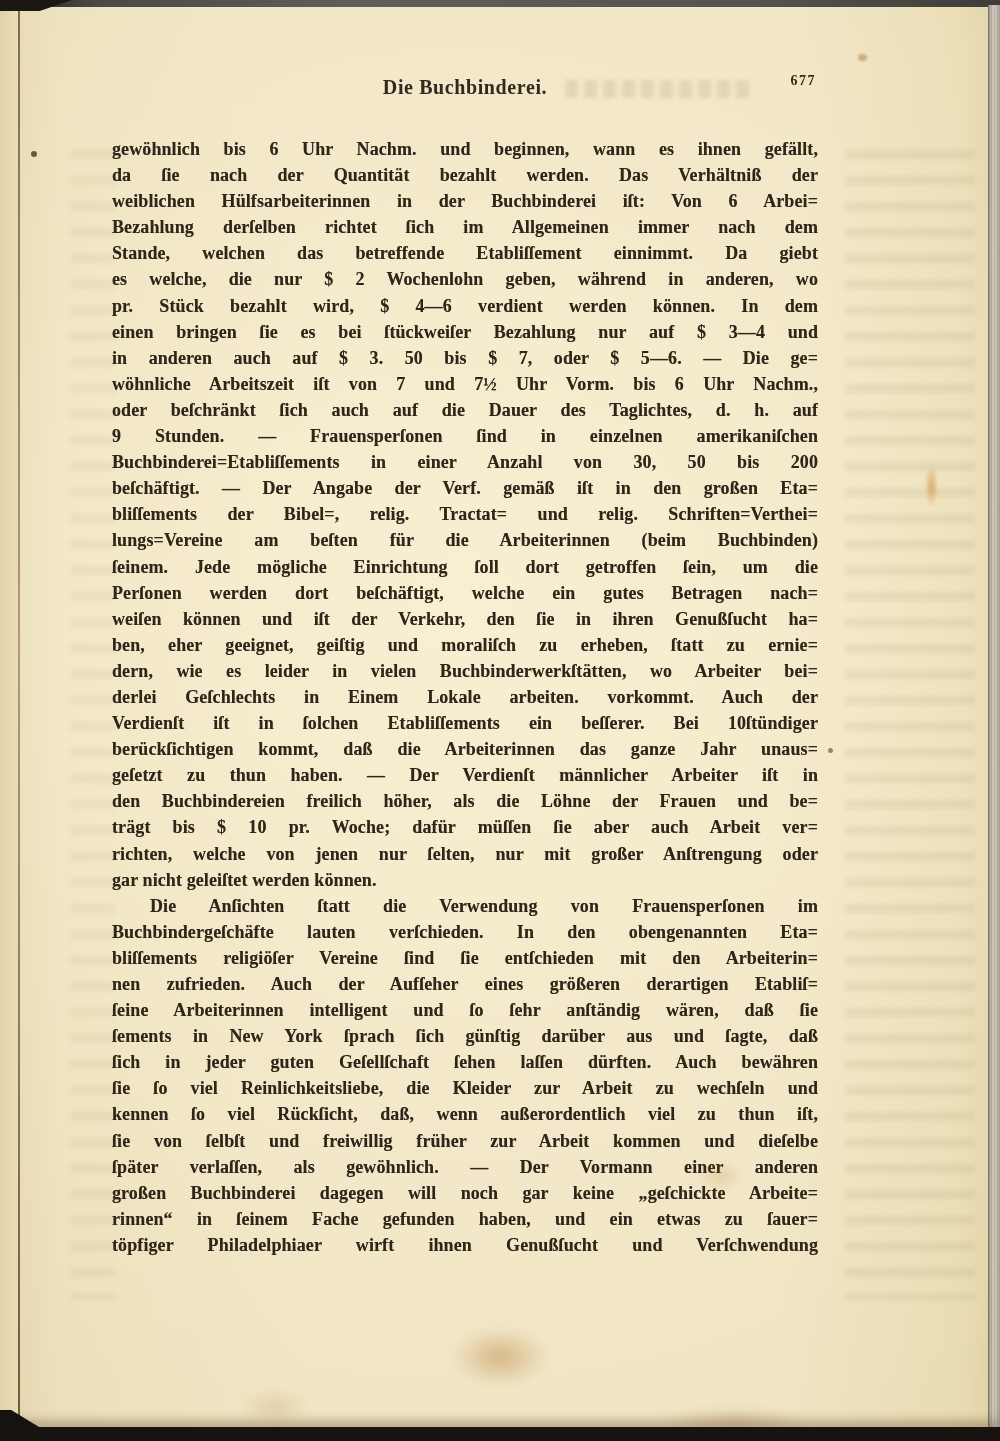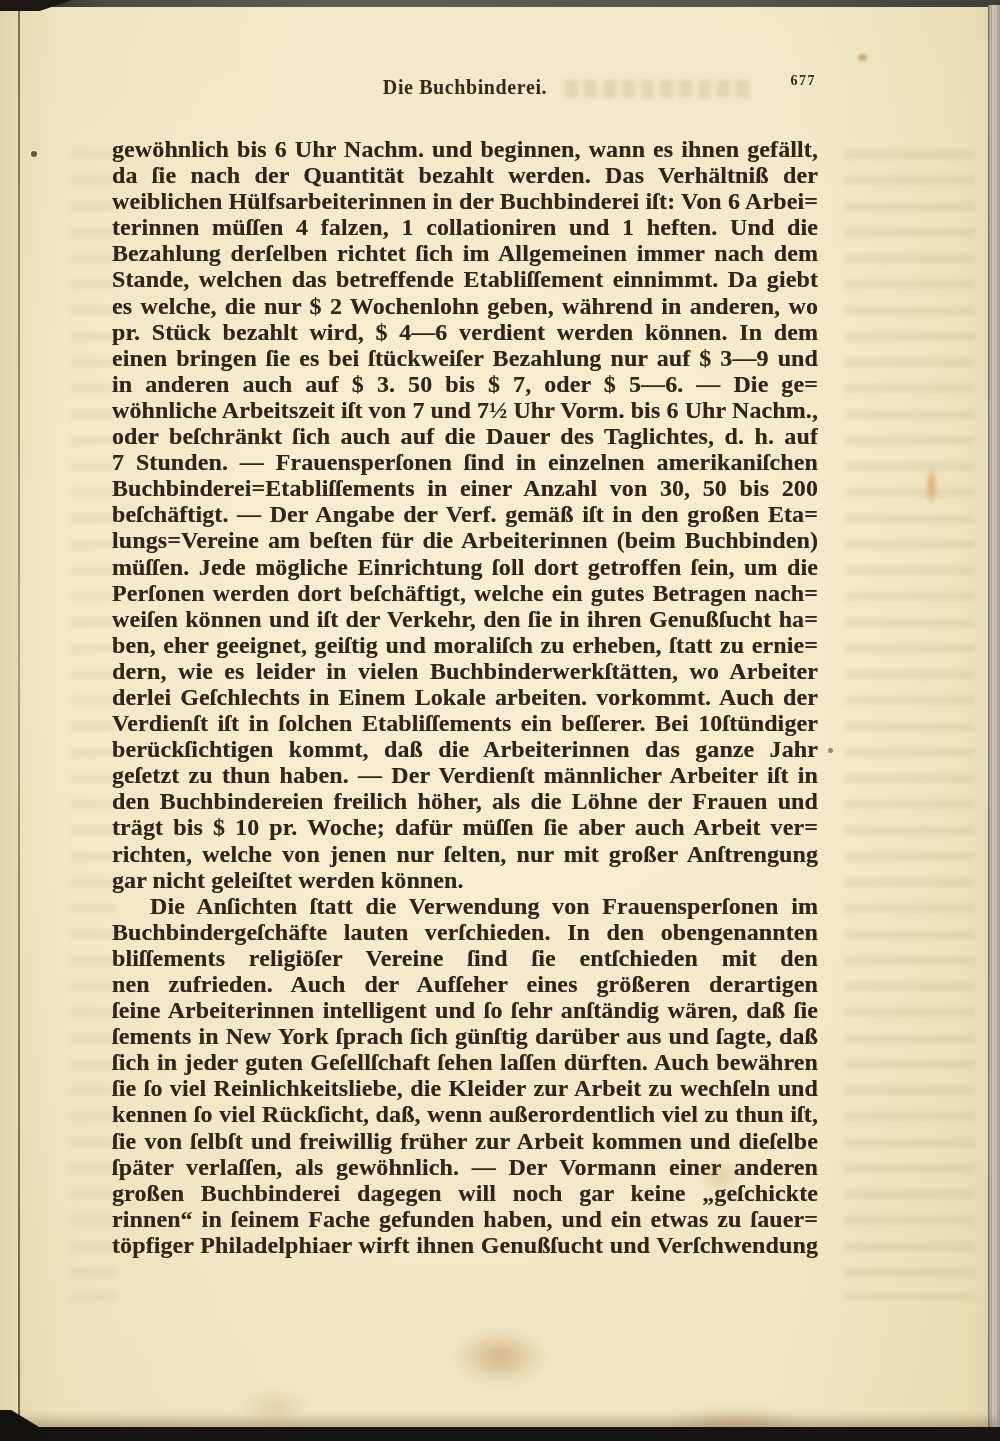--- a/index.html
+++ b/index.html
@@ -72,21 +72,21 @@
   
   .header { position:absolute; left:112px; top:76px; width:706px; height:30px; color:#33291c; }
   .running-title {
     position:absolute; left:50%; top:0; transform:translateX(-50%);
     font-size:20px; font-weight:700; letter-spacing:0.6px; white-space:nowrap;
   }
   .page-number { position:absolute; right:2px; top:-3px; font-size:14px; font-weight:700; letter-spacing:1.5px; }
   
   .text-block {
     position:absolute; left:112px; top:136px; width:706px;
-    font-size:24px; font-weight:700; color:#2f2519; letter-spacing:0.1px;
+    font-size:18px; font-weight:700; color:#2f2519; letter-spacing:0.1px;
     text-shadow:0 0 0.5px rgba(47,37,25,0.45);
   }
   .line { height:26.1px; line-height:26.1px; text-align:justify; text-align-last:justify; overflow:hidden; }
   .line.end { text-align-last:left; }
   .line.indent { padding-left:38px; }
 </style>
 </head>
 <body>
 
 <div class="scan">
@@ -100,34 +100,34 @@
 
   <div class="header">
     <span class="running-title">Die Buchbinderei.</span>
     <span class="page-number">677</span>
   </div>
 
   <div class="text-block">
       <div class="line">gewöhnlich bis 6 Uhr Nachm. und beginnen, wann es ihnen gefällt,</div>
       <div class="line">da ſie nach der Quantität bezahlt werden. Das Verhältniß der</div>
       <div class="line">weiblichen Hülfsarbeiterinnen in der Buchbinderei iſt: Von 6 Arbei=</div>
-      <div class="line">terinnen müſſen 4 falzen, 1 collationiren und 1 heften. Und die</div>
       <div class="line">Bezahlung derſelben richtet ſich im Allgemeinen immer nach dem</div>
       <div class="line">Stande, welchen das betreffende Etabliſſement einnimmt. Da giebt</div>
       <div class="line">es welche, die nur $ 2 Wochenlohn geben, während in anderen, wo</div>
       <div class="line">pr. Stück bezahlt wird, $ 4—6 verdient werden können. In dem</div>
-      <div class="line">einen bringen ſie es bei ſtückweiſer Bezahlung nur auf $ 3—9 und</div>
+      <div class="line">einen bringen ſie es bei ſtückweiſer Bezahlung nur auf $ 3—4 und</div>
       <div class="line">in anderen auch auf $ 3. 50 bis $ 7, oder $ 5—6. — Die ge=</div>
       <div class="line">wöhnliche Arbeitszeit iſt von 7 und 7½ Uhr Vorm. bis 6 Uhr Nachm.,</div>
       <div class="line">oder beſchränkt ſich auch auf die Dauer des Taglichtes, d. h. auf</div>
-      <div class="line">7 Stunden. — Frauensperſonen ſind in einzelnen amerikaniſchen</div>
+      <div class="line">9 Stunden. — Frauensperſonen ſind in einzelnen amerikaniſchen</div>
       <div class="line">Buchbinderei=Etabliſſements in einer Anzahl von 30, 50 bis 200</div>
       <div class="line">beſchäftigt. — Der Angabe der Verf. gemäß iſt in den großen Eta=</div>
+      <div class="line">bliſſements der Bibel=, relig. Tractat= und relig. Schriften=Verthei=</div>
       <div class="line">lungs=Vereine am beſten für die Arbeiterinnen (beim Buchbinden)</div>
-      <div class="line">müſſen. Jede mögliche Einrichtung ſoll dort getroffen ſein, um die</div>
+      <div class="line">ſeinem. Jede mögliche Einrichtung ſoll dort getroffen ſein, um die</div>
       <div class="line">Perſonen werden dort beſchäftigt, welche ein gutes Betragen nach=</div>
       <div class="line">weiſen können und iſt der Verkehr, den ſie in ihren Genußſucht ha=</div>
       <div class="line">ben, eher geeignet, geiſtig und moraliſch zu erheben, ſtatt zu ernie=</div>
       <div class="line">dern, wie es leider in vielen Buchbinderwerkſtätten, wo Arbeiter bei=</div>
       <div class="line">derlei Geſchlechts in Einem Lokale arbeiten. vorkommt. Auch der</div>
       <div class="line">Verdienſt iſt in ſolchen Etabliſſements ein beſſerer. Bei 10ſtündiger</div>
       <div class="line">berückſichtigen kommt, daß die Arbeiterinnen das ganze Jahr unaus=</div>
       <div class="line">geſetzt zu thun haben. — Der Verdienſt männlicher Arbeiter iſt in</div>
       <div class="line">den Buchbindereien freilich höher, als die Löhne der Frauen und be=</div>
       <div class="line">trägt bis $ 10 pr. Woche; dafür müſſen ſie aber auch Arbeit ver=</div>

